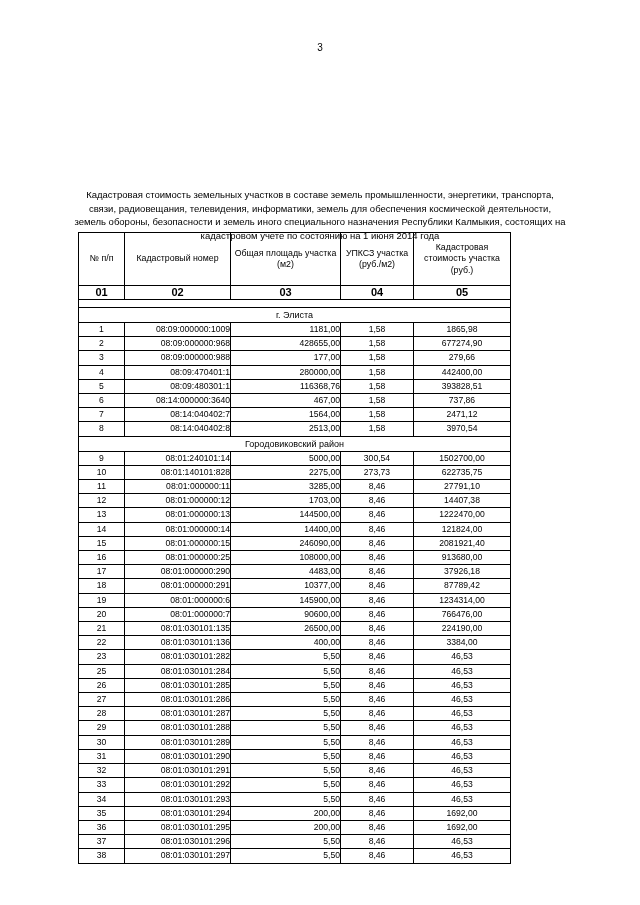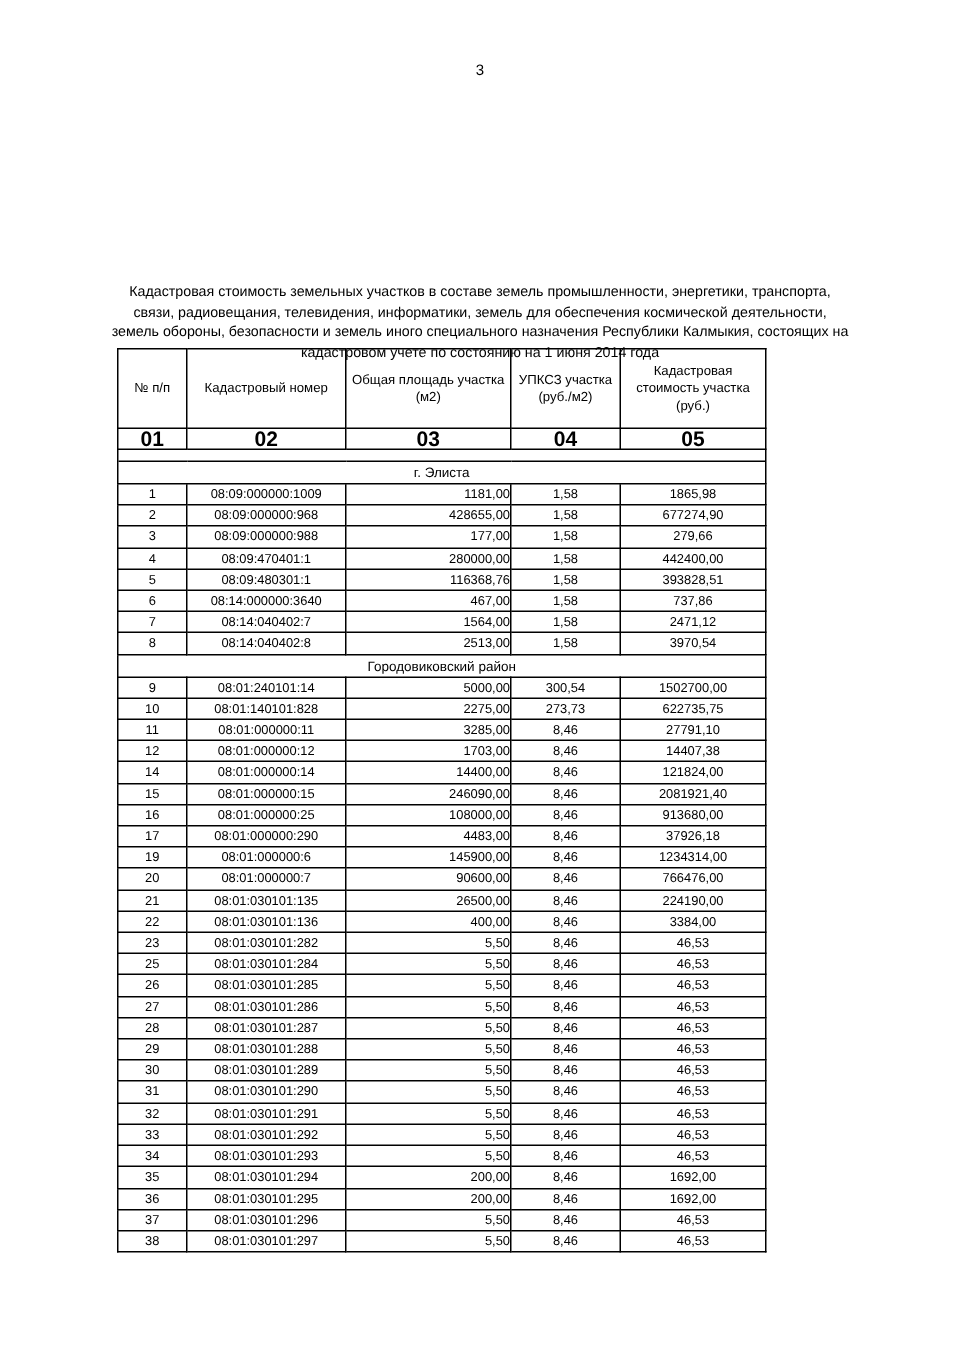--- a/index.html
+++ b/index.html
@@ -80,21 +80,21 @@
     font-weight: bold;
     text-align: center;
     font-size: 8.8px;
     line-height: 11.4px;
     height: 52px;
     padding: 2px 3px;
   }
   tr.col-numbers td {
     text-align: center;
     font-weight: bold;
-    font-size: 14px;
+    font-size: 11px;
     height: 13px;
     line-height: 13px;
   }
   tr.spacer td {
     height: 7px;
     border-left: 1px solid #000;
     border-right: 1px solid #000;
     border-top: none;
     border-bottom: none;
   }
@@ -103,21 +103,21 @@
     font-size: 9px;
     height: 14px;
     line-height: 14px;
   }
   tr.data td {
     height: 13.2px;
     line-height: 13.2px;
     font-size: 8.6px;
   }
   td.num { text-align: center; }
-  td.cad { text-align: center; padding-left: 3px; margin-left: 46px; }
+  td.cad { text-align: right; padding-left: 3px; margin-left: 46px; }
   td.area { text-align: right; }
   td.rate { text-align: center; }
   td.cost { text-align: center; }
 </style>
 </head>
 <body>
 
 <div class="page">
 
   <div class="page-number">3</div>
@@ -238,20 +238,27 @@
             <td class="cost">27791,10</td>
           </tr>
           <tr class="data">
             <td class="num">12</td>
             <td class="cad">08:01:000000:12</td>
             <td class="area">1703,00</td>
             <td class="rate">8,46</td>
             <td class="cost">14407,38</td>
           </tr>
           <tr class="data">
+            <td class="num">13</td>
+            <td class="cad">08:01:000000:13</td>
+            <td class="area">144500,00</td>
+            <td class="rate">8,46</td>
+            <td class="cost">1222470,00</td>
+          </tr>
+          <tr class="data">
             <td class="num">14</td>
             <td class="cad">08:01:000000:14</td>
             <td class="area">14400,00</td>
             <td class="rate">8,46</td>
             <td class="cost">121824,00</td>
           </tr>
           <tr class="data">
             <td class="num">15</td>
             <td class="cad">08:01:000000:15</td>
             <td class="area">246090,00</td>
@@ -266,20 +273,27 @@
             <td class="cost">913680,00</td>
           </tr>
           <tr class="data">
             <td class="num">17</td>
             <td class="cad">08:01:000000:290</td>
             <td class="area">4483,00</td>
             <td class="rate">8,46</td>
             <td class="cost">37926,18</td>
           </tr>
           <tr class="data">
+            <td class="num">18</td>
+            <td class="cad">08:01:000000:291</td>
+            <td class="area">10377,00</td>
+            <td class="rate">8,46</td>
+            <td class="cost">87789,42</td>
+          </tr>
+          <tr class="data">
             <td class="num">19</td>
             <td class="cad">08:01:000000:6</td>
             <td class="area">145900,00</td>
             <td class="rate">8,46</td>
             <td class="cost">1234314,00</td>
           </tr>
           <tr class="data">
             <td class="num">20</td>
             <td class="cad">08:01:000000:7</td>
             <td class="area">90600,00</td>

